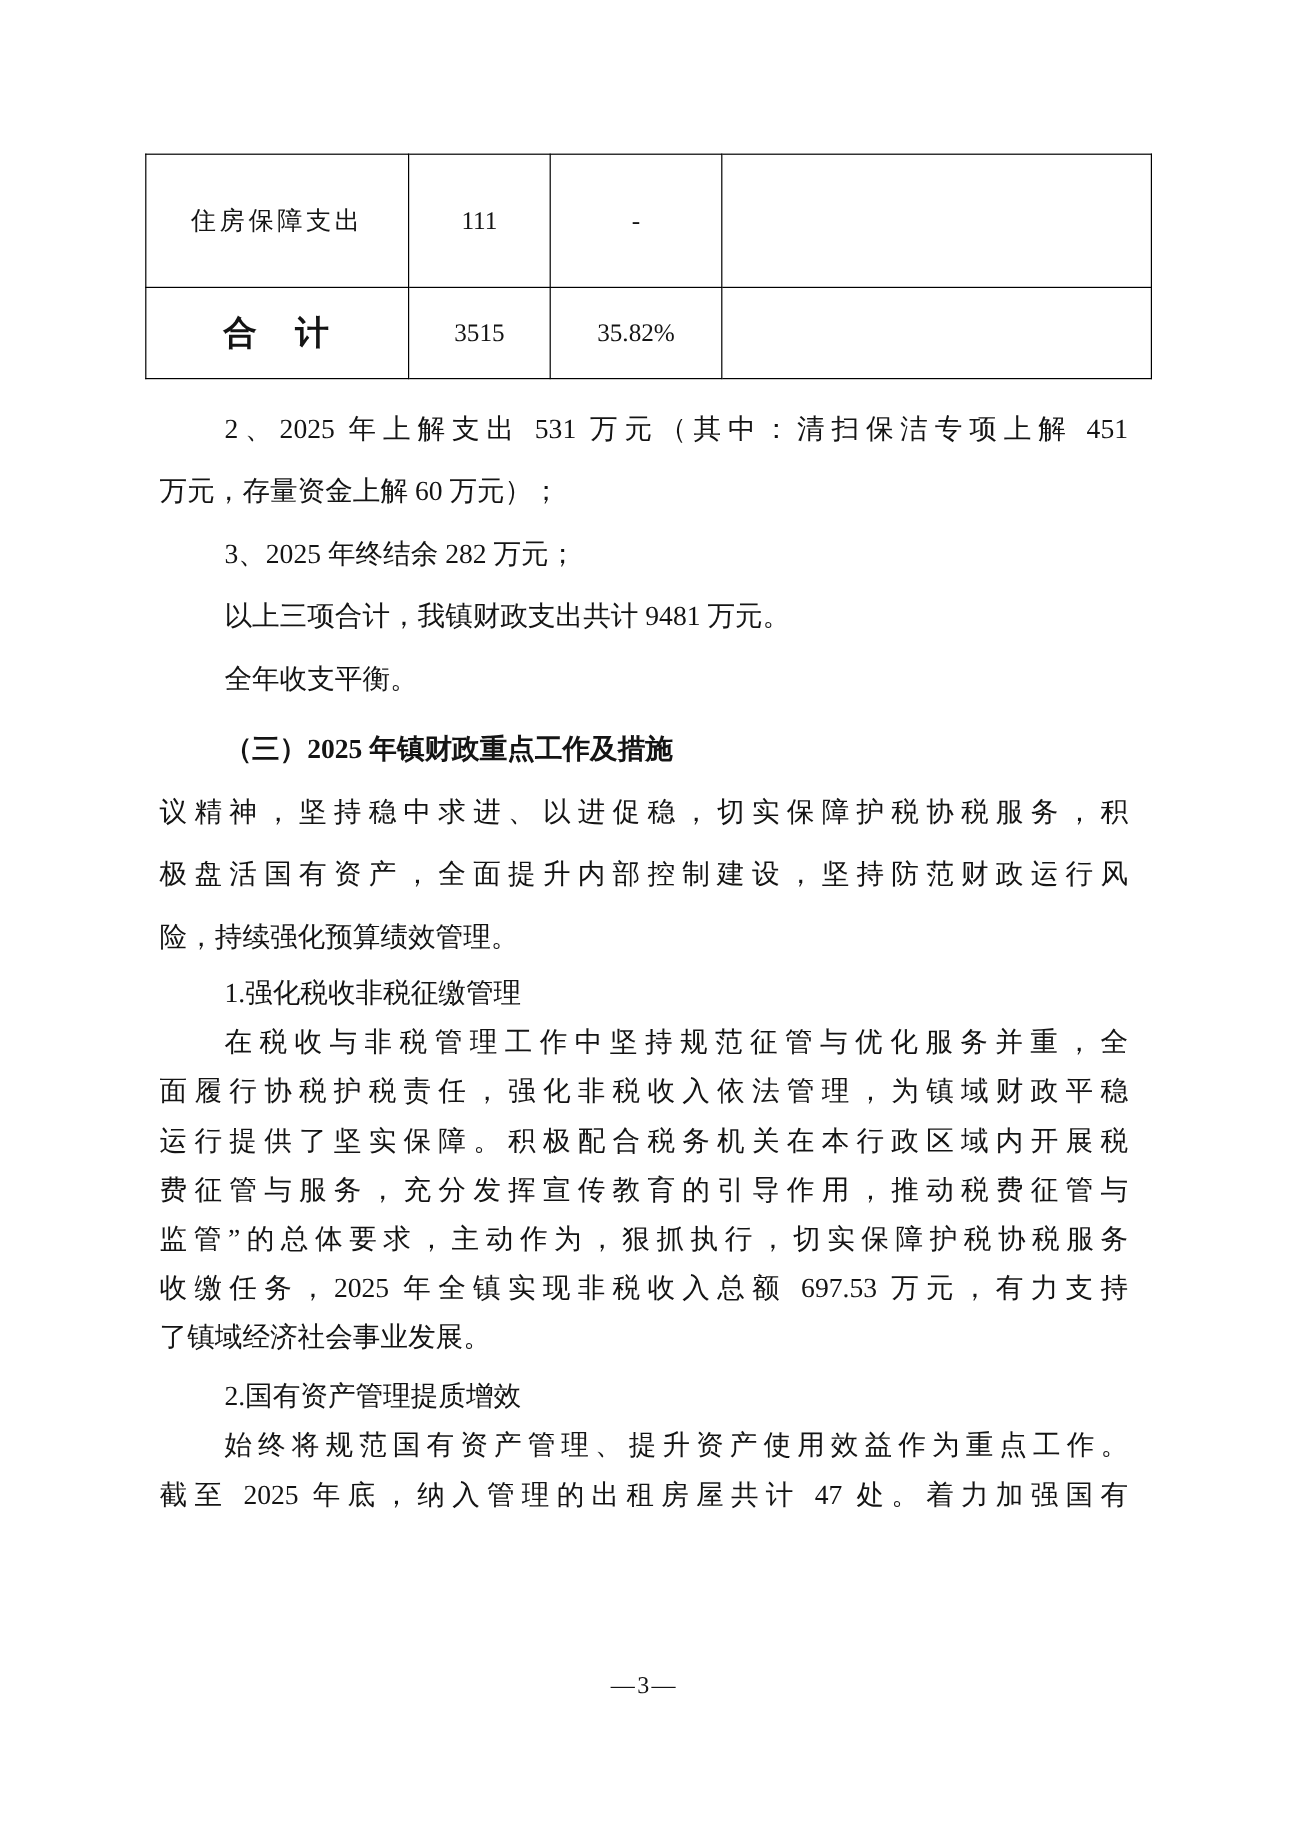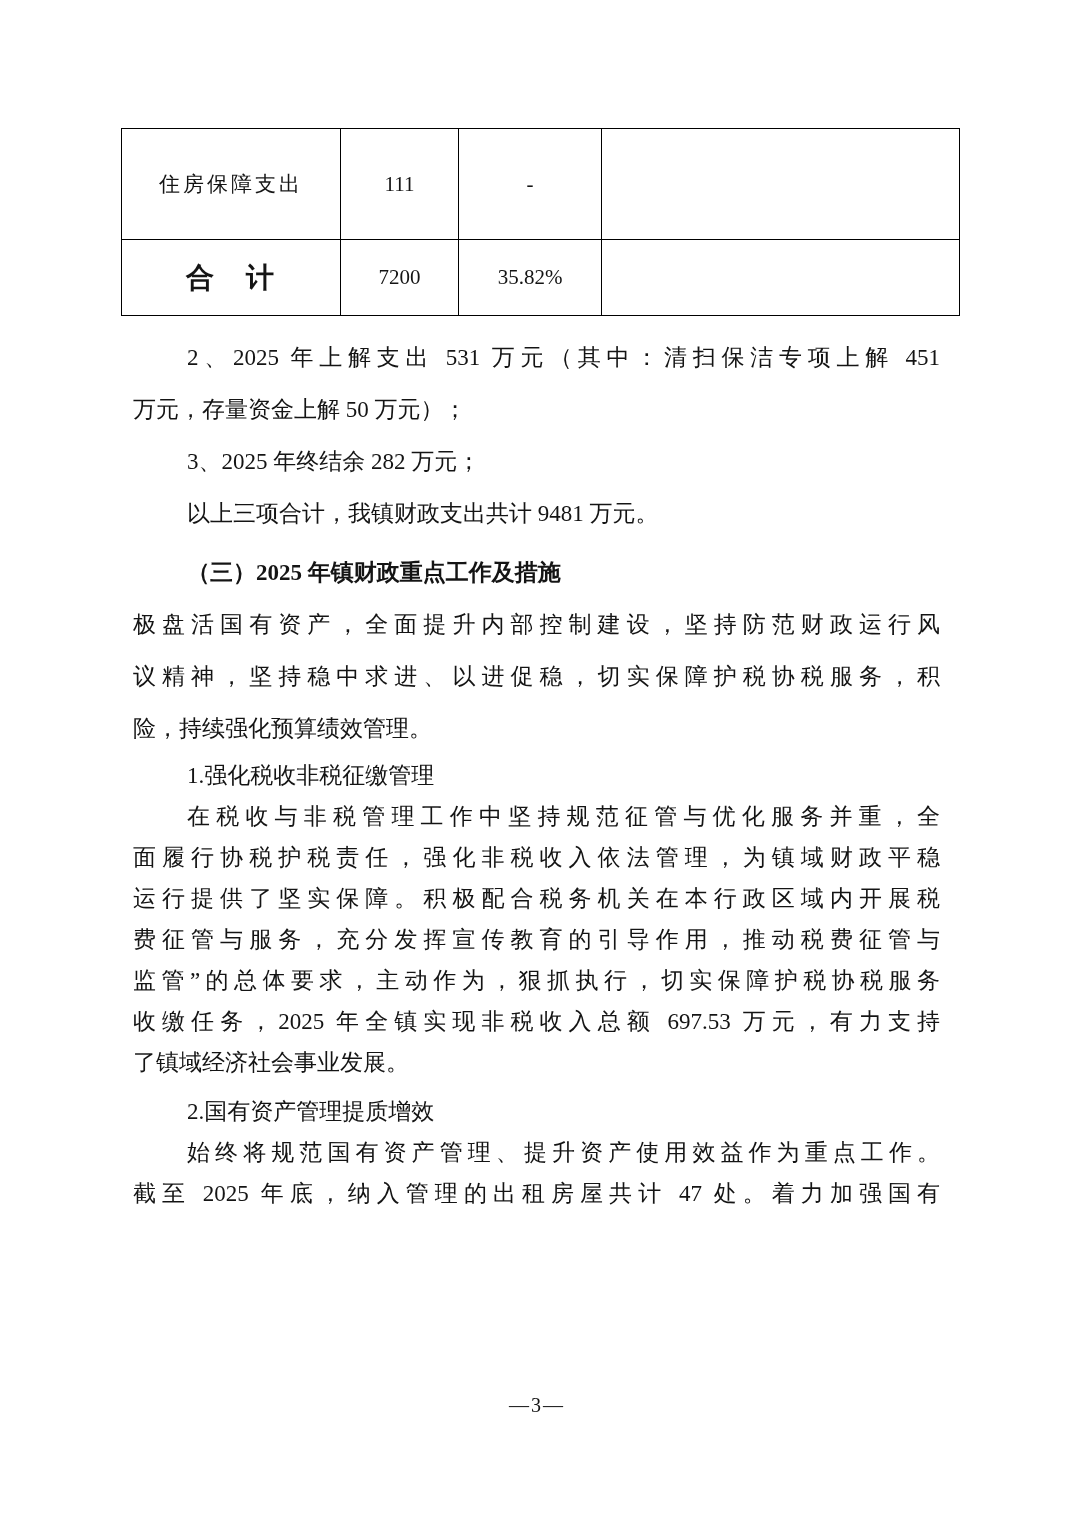--- a/index.html
+++ b/index.html
@@ -92,35 +92,36 @@
   <table class="fin-table">
     <tbody>
       <tr class="row0">
         <td class="col0 cat-cell">住房保障支出</td>
         <td class="col1">111</td>
         <td class="col2">-</td>
         <td class="col3"></td>
       </tr>
       <tr class="row1">
         <td class="col0 cat-cell">合　计</td>
-        <td class="col1">7200</td>
+        <td class="col1">3515</td>
         <td class="col2">35.82%</td>
         <td class="col3"></td>
       </tr>
     </tbody>
   </table>
 
   <div class="doc-text">
     <div class="ln a indent fill">2、2025 年上解支出 531 万元（其中：清扫保洁专项上解 451</div>
-    <div class="ln a">万元，存量资金上解 50 万元）；</div>
+    <div class="ln a">万元，存量资金上解 60 万元）；</div>
     <div class="ln a indent">3、2025 年终结余 282 万元；</div>
     <div class="ln a indent">以上三项合计，我镇财政支出共计 9481 万元。</div>
+    <div class="ln a indent">全年收支平衡。</div>
     <div class="ln a indent bold gap-a1">（三）2025 年镇财政重点工作及措施</div>
+    <div class="ln a fill">议精神，坚持稳中求进、以进促稳，切实保障护税协税服务，积</div>
     <div class="ln a fill">极盘活国有资产，全面提升内部控制建设，坚持防范财政运行风</div>
-    <div class="ln a fill">议精神，坚持稳中求进、以进促稳，切实保障护税协税服务，积</div>
     <div class="ln a">险，持续强化预算绩效管理。</div>
     <div class="ln b indent">1.强化税收非税征缴管理</div>
     <div class="ln b indent fill">在税收与非税管理工作中坚持规范征管与优化服务并重，全</div>
     <div class="ln b fill">面履行协税护税责任，强化非税收入依法管理，为镇域财政平稳</div>
     <div class="ln b fill">运行提供了坚实保障。积极配合税务机关在本行政区域内开展税</div>
     <div class="ln b fill">费征管与服务，充分发挥宣传教育的引导作用，推动税费征管与</div>
     <div class="ln b fill">监管”的总体要求，主动作为，狠抓执行，切实保障护税协税服务</div>
     <div class="ln b fill">收缴任务，2025 年全镇实现非税收入总额 697.53 万元，有力支持</div>
     <div class="ln b">了镇域经济社会事业发展。</div>
     <div class="ln b indent gap-b1">2.国有资产管理提质增效</div>

